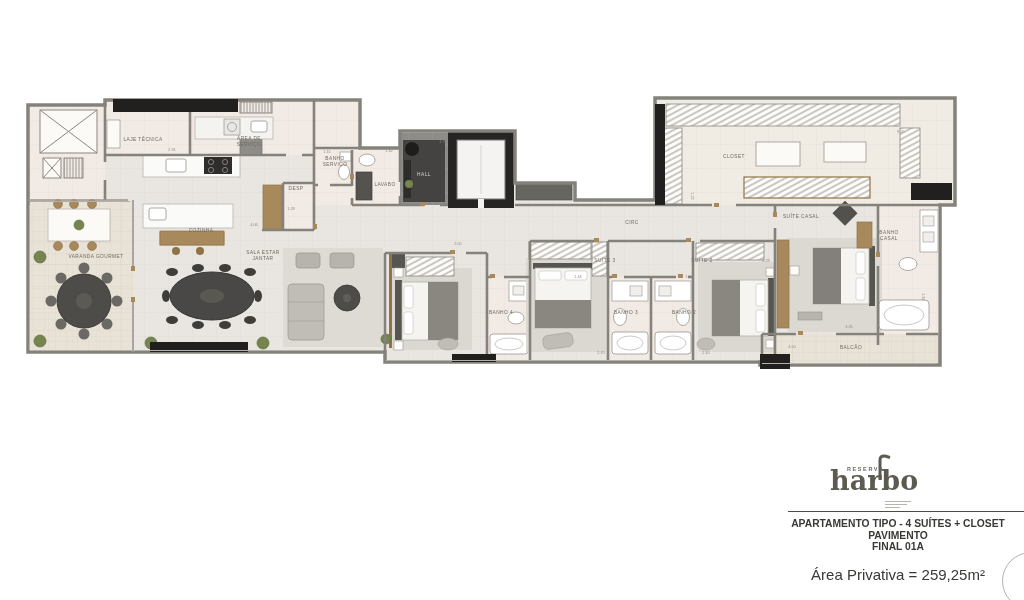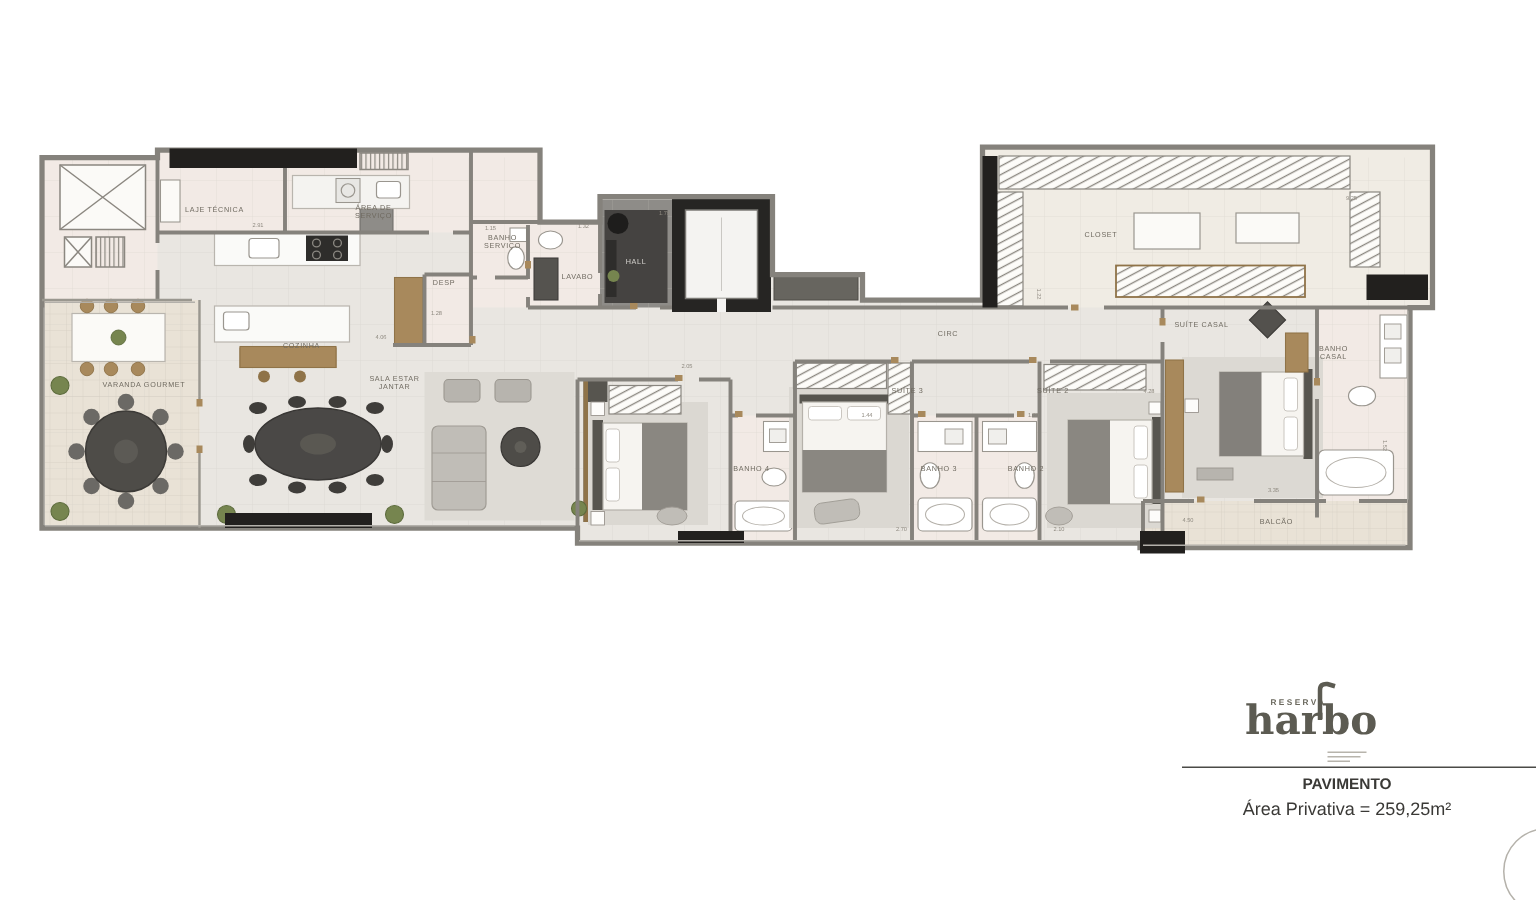--- a/index.html
+++ b/index.html
@@ -17,21 +17,21 @@
               font-size:27px;letter-spacing:0px;color:#5c5b52;}
   .logo .hook{position:absolute;left:46px;top:-9px;}
   .logo .tagline{position:absolute;left:55px;top:36px;}
   .logo .tagline i{display:block;height:1.5px;background:#b7b4ac;margin:1.6px 0;}
   .logo .tagline i:nth-child(1){width:26px;}
   .logo .tagline i:nth-child(2){width:22px;}
   .logo .tagline i:nth-child(3){width:15px;}
   .sep-line{position:absolute;left:788px;top:511px;width:236px;height:1px;background:#4a4a47;}
   .title-block{position:absolute;left:772px;top:518px;width:252px;text-align:center;color:#3a3936;}
   .title-block .t{font-weight:bold;font-size:10.3px;line-height:11.6px;}
-  .title-block .a{font-size:12px;line-height:12px;margin-top:3px;}
+  .title-block .a{font-size:15px;line-height:12px;margin-top:16px;}
   .compass{position:absolute;left:1002px;top:552px;width:56px;height:56px;border:1.2px solid #b5b2ab;
            border-radius:50%;background:transparent;}
 </style>
 </head>
 <body>
 
 <div class="stage">
 
 <svg width="1024" height="600" viewBox="0 0 1024 600">
   <defs>
@@ -418,19 +418,21 @@
   <div class="tagline">
         <i></i>
         <i></i>
         <i></i>
       </div>
 </div>
 
 <div class="sep-line"></div>
 
 <div class="title-block">
+  <div class="t">APARTAMENTO TIPO - 4 SUÍTES + CLOSET</div>
   <div class="t">PAVIMENTO</div>
+  <div class="t">FINAL 01A</div>
   <div class="a">Área Privativa = 259,25m²</div>
 </div>
 
 <div class="compass"></div>
 
 </div>
 
 </body></html>

